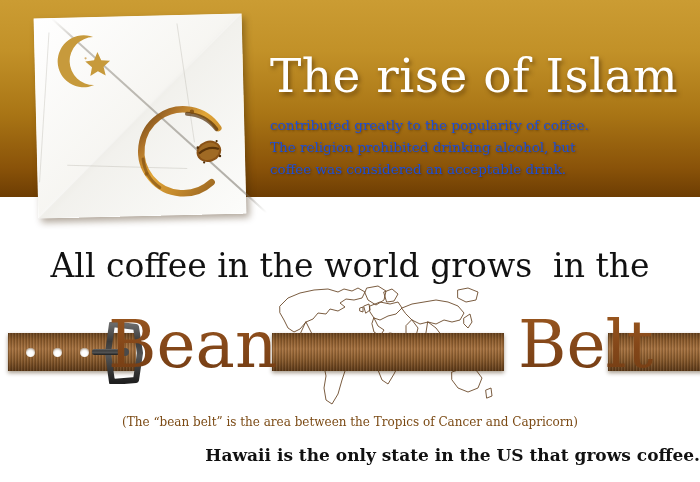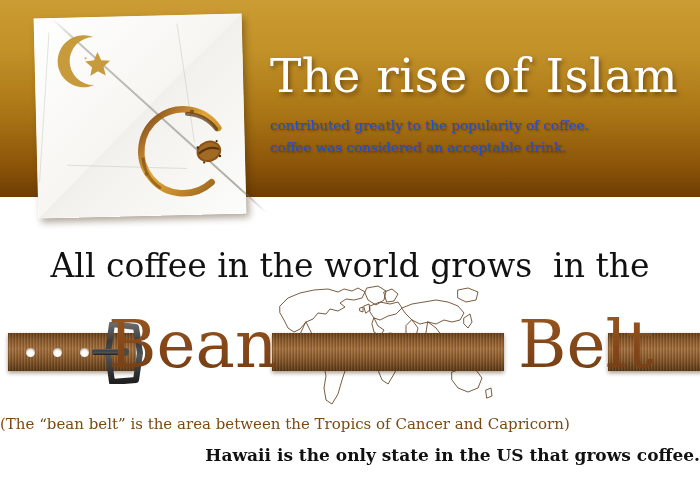--- a/index.html
+++ b/index.html
@@ -181,23 +181,23 @@
     z-index: 5;
   }
   #word-bean { left: 100px; }
   #word-belt { left: 502px; margin-left: 8px; }
 
   
   #caption-belt {
     position: absolute;
     left: 0; top: 415px;
     width: 700px;
-    text-align: left;
-    font-family: "DejaVu Serif", "Liberation Serif", serif;
-    font-size: 15px;
+    text-align: center;
+    font-family: "DejaVu Serif", "Liberation Serif", serif;
+    font-size: 12px;
     color: #7b4a14;
   }
   #caption-hawaii {
     position: absolute;
     left: 0; top: 445px;
     width: 700px;
     text-align: right;
     font-family: "DejaVu Serif", "Liberation Serif", serif;
     font-size: 17px;
     color: #111111;
@@ -251,20 +251,21 @@
       <circle cx="25" cy="18" r="1.2" fill="#4e2c06"></circle>
       <circle cx="9" cy="24" r="1.1" fill="#4e2c06"></circle>
       <circle cx="22" cy="3" r="1.1" fill="#4e2c06"></circle>
     </svg>
   </div>
 
   <div id="header-text">
     <div id="rise-title">The rise of Islam</div>
     <div id="rise-body">
       <div>contributed greatly to the popularity of coffee.</div>
+      <div>The religion prohibited drinking alcohol, but</div>
       <div>coffee was considered an acceptable drink.</div>
     </div>
   </div>
 
   <div id="grows-line">All coffee in the world grows  in the</div>
 
   <div id="belt-area">
 
     <svg id="world-map" viewBox="0 0 230 128">
       <g fill="none" stroke="#6b4a2a" stroke-width="0.9" stroke-linejoin="round" stroke-linecap="round">

